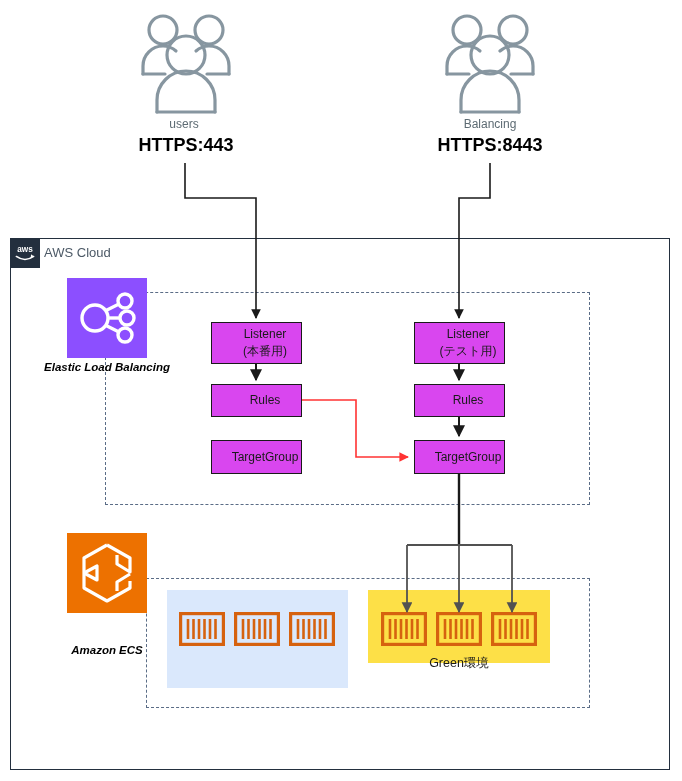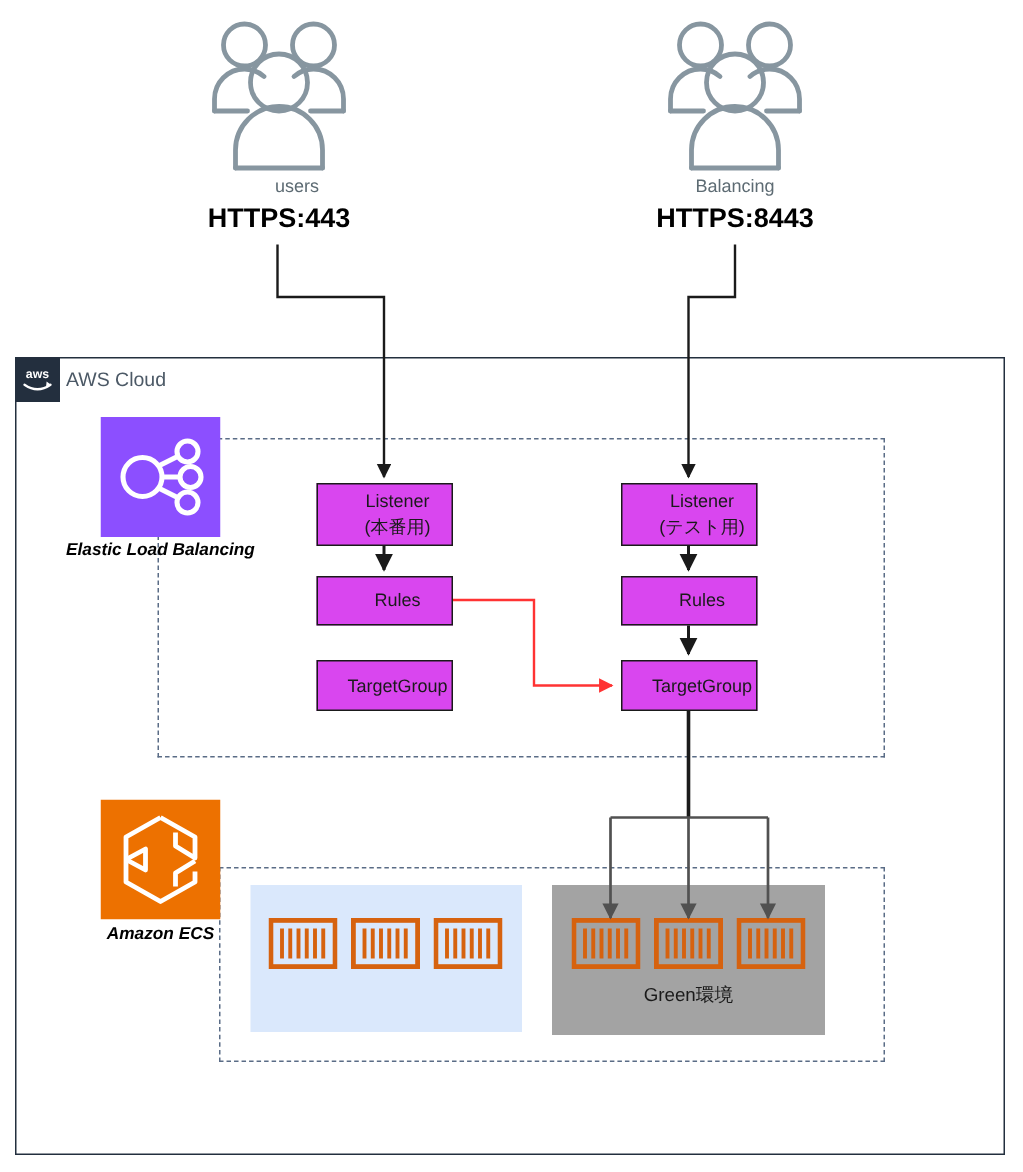--- a/index.html
+++ b/index.html
@@ -161,21 +161,21 @@
         <path d="M13 66 h22"></path>
         <circle cx="79" cy="22" r="14"></circle>
         <path d="M99 66 v-8 a20 20 0 0 0 -20 -20 a20 20 0 0 0 -13 5"></path>
         <path d="M99 66 h-22"></path>
         <circle cx="56" cy="47" r="19"></circle>
         <path d="M27 104 v-12 a29 29 0 0 1 58 0 v12"></path>
         <path d="M27 104 h58"></path>
       </g>
     </svg>
   </div>
-  <div class="actor-label" style="left:118px; top:117px;">users</div>
+  <div class="actor-label" style="left:104px; top:117px;">users</div>
   <div class="port-label" style="left:96px; top:138px;">HTTPS:443</div>
 
   <div class="actor-icon" style="left:434px; top:8px;">
     <svg viewBox="0 0 112 112" width="112" height="112">
       <g fill="none" stroke="#8796A0" stroke-width="3.2" stroke-linecap="round">
         <circle cx="33" cy="22" r="14"></circle>
         <path d="M13 66 v-8 a20 20 0 0 1 20 -20 a20 20 0 0 1 13 5"></path>
         <path d="M13 66 h22"></path>
         <circle cx="79" cy="22" r="14"></circle>
         <path d="M99 66 v-8 a20 20 0 0 0 -20 -20 a20 20 0 0 0 -13 5"></path>
@@ -233,21 +233,21 @@
     <svg viewBox="0 0 80 80" width="80" height="80">
       <rect x="0" y="0" width="80" height="80" fill="#ED7100"></rect>
       <g fill="none" stroke="#ffffff" stroke-width="3.2" stroke-linejoin="round">
         <path d="M40 12 L63 25 L63 39 L50 31 L50 22"></path>
         <path d="M40 12 L17 25 L17 55 L40 68 L63 55 L63 48"></path>
         <path d="M17 40 L30 33 L30 47 L17 40"></path>
         <path d="M50 58 L50 49 L63 41"></path>
       </g>
     </svg>
   </div>
-  <div class="svc-label" style="left:22px; top:616px;">Amazon ECS</div>
+  <div class="svc-label" style="left:22px; top:643px;">Amazon ECS</div>
 
   <div class="env-panel" style="left:167px; top:590px; width:181px; height:98px; background:#DAE8FC;">
     <div class="container-icon" style="left:12px; top:22px;">
       <svg viewBox="0 0 46 34" width="46" height="34">
         <rect x="1.6" y="1.6" width="42.8" height="30.8" fill="none" stroke="#D6620F" stroke-width="3.2"></rect>
         <g stroke="#D6620F" stroke-width="2.6">
           <line x1="9" y1="7" x2="9" y2="27"></line>
           <line x1="14.5" y1="7" x2="14.5" y2="27"></line>
           <line x1="20" y1="7" x2="20" y2="27"></line>
           <line x1="25.5" y1="7" x2="25.5" y2="27"></line>
@@ -277,21 +277,21 @@
           <line x1="14.5" y1="7" x2="14.5" y2="27"></line>
           <line x1="20" y1="7" x2="20" y2="27"></line>
           <line x1="25.5" y1="7" x2="25.5" y2="27"></line>
           <line x1="31" y1="7" x2="31" y2="27"></line>
           <line x1="36.5" y1="7" x2="36.5" y2="27"></line>
         </g>
       </svg>
     </div>
   </div>
 
-  <div class="env-panel" style="left:368px; top:590px; width:182px; height:100px; background:#a3a3a3;">
+  <div class="env-panel" style="left:368px; top:590px; width:182px; height:73px; background:#fde047;">
     <div class="container-icon" style="left:13px; top:22px;">
       <svg viewBox="0 0 46 34" width="46" height="34">
         <rect x="1.6" y="1.6" width="42.8" height="30.8" fill="none" stroke="#D6620F" stroke-width="3.2"></rect>
         <g stroke="#D6620F" stroke-width="2.6">
           <line x1="9" y1="7" x2="9" y2="27"></line>
           <line x1="14.5" y1="7" x2="14.5" y2="27"></line>
           <line x1="20" y1="7" x2="20" y2="27"></line>
           <line x1="25.5" y1="7" x2="25.5" y2="27"></line>
           <line x1="31" y1="7" x2="31" y2="27"></line>
           <line x1="36.5" y1="7" x2="36.5" y2="27"></line>

